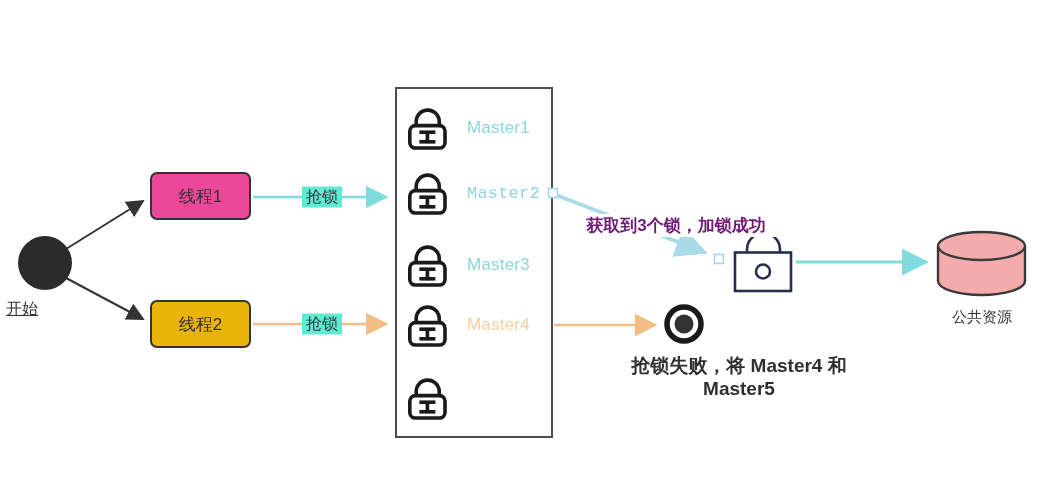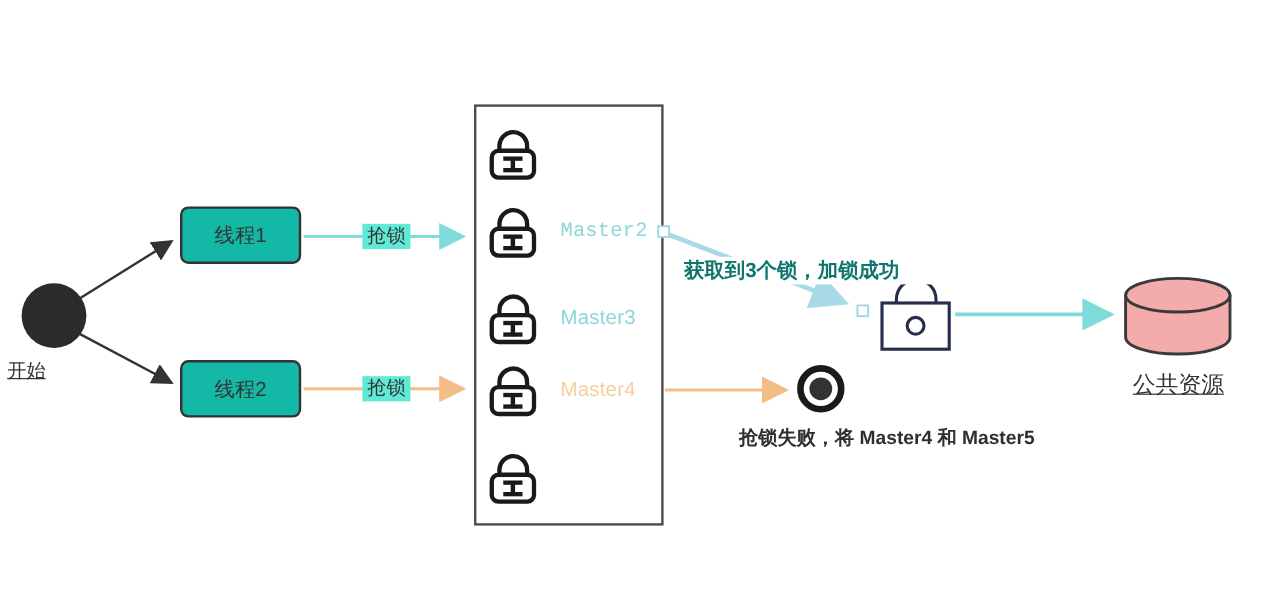--- a/index.html
+++ b/index.html
@@ -19,51 +19,51 @@
   .start-label{left:6px;top:299px;width:80px;font-size:16px;text-decoration:underline;}
   .thread-box{
     position:absolute;
     width:101px;height:48px;
     border:2px solid #333333;
     border-radius:7px;
     display:flex;align-items:center;justify-content:center;
     font-size:17px;color:#333333;
     box-sizing:border-box;
   }
-  .thread1{left:150px;top:172px;background:#14b8a6;}
-  .thread2{left:150px;top:300px;background:#14b8a6;}
+  .thread1{left:150px;top:172px;background:#ec4899;}
+  .thread2{left:150px;top:300px;background:#eab308;}
   .grab-label{
     background:#5eead4;padding:0 4px;font-size:16px;
     transform:translate(-50%,-50%);
   }
   .grab1{left:322px;top:197px;}
   .grab2{left:322px;top:324px;}
   .masters-overlay{
     position:absolute;left:396px;top:88px;width:156px;height:349px;
   }
   .master-row{
     position:absolute;left:0;width:156px;height:48px;
     display:flex;align-items:center;
     padding-left:10px;box-sizing:border-box;gap:13px;
   }
   .master-label{font-size:17px;font-weight:500;letter-spacing:.2px;}
   .master-teal{color:#8fd6d8;}
   .master-orange{color:#f6cf9f;}
   .success-text{
-    left:570px;top:214px;width:212px;
-    font-size:17px;font-weight:bold;color:#0f766e;
+    left:570px;top:214px;width:212px;text-align:center;
+    font-size:17px;font-weight:bold;color:#701a75;
     background:#ffffff;
   }
   .fail-text{
     left:600px;top:354px;width:278px;text-align:center;
-    font-size:16px;font-weight:bold;color:#2f2f2f;line-height:23px;
+    font-size:19px;font-weight:bold;color:#2f2f2f;line-height:23px;
     white-space:normal;
   }
   .resource-label{
-    left:922px;top:308px;width:120px;text-align:center;font-size:19px;text-decoration:underline;
+    left:922px;top:308px;width:120px;text-align:center;font-size:15px;
   }
 </style>
 </head>
 <body>
 
 <div id="canvas">
 
   <svg id="shapes" width="1051" height="500" viewBox="0 0 1051 500">
     <defs>
       <marker id="arr-dark" markerWidth="10" markerHeight="9" refX="8" refY="4.5" orient="auto">
@@ -137,20 +137,24 @@
     <span>线程1</span>
   </div>
   <div class="thread-box thread2">
     <span>线程2</span>
   </div>
 
   <div class="label grab-label grab1">抢锁</div>
   <div class="label grab-label grab2">抢锁</div>
 
   <div class="masters-overlay">
+    <div class="master-row" style="top:16px;">
+      <span style="width:48px;"></span>
+      <span class="master-label master-teal">Master1</span>
+    </div>
     <div class="master-row" style="top:81px;font-family:Liberation Mono, monospace;">
       <span style="width:48px;"></span>
       <span class="master-label master-teal">Master2</span>
     </div>
     <div class="master-row" style="top:153px;">
       <span style="width:48px;"></span>
       <span class="master-label master-teal">Master3</span>
     </div>
     <div class="master-row" style="top:213px;text-align:center;">
       <span style="width:48px;"></span>

